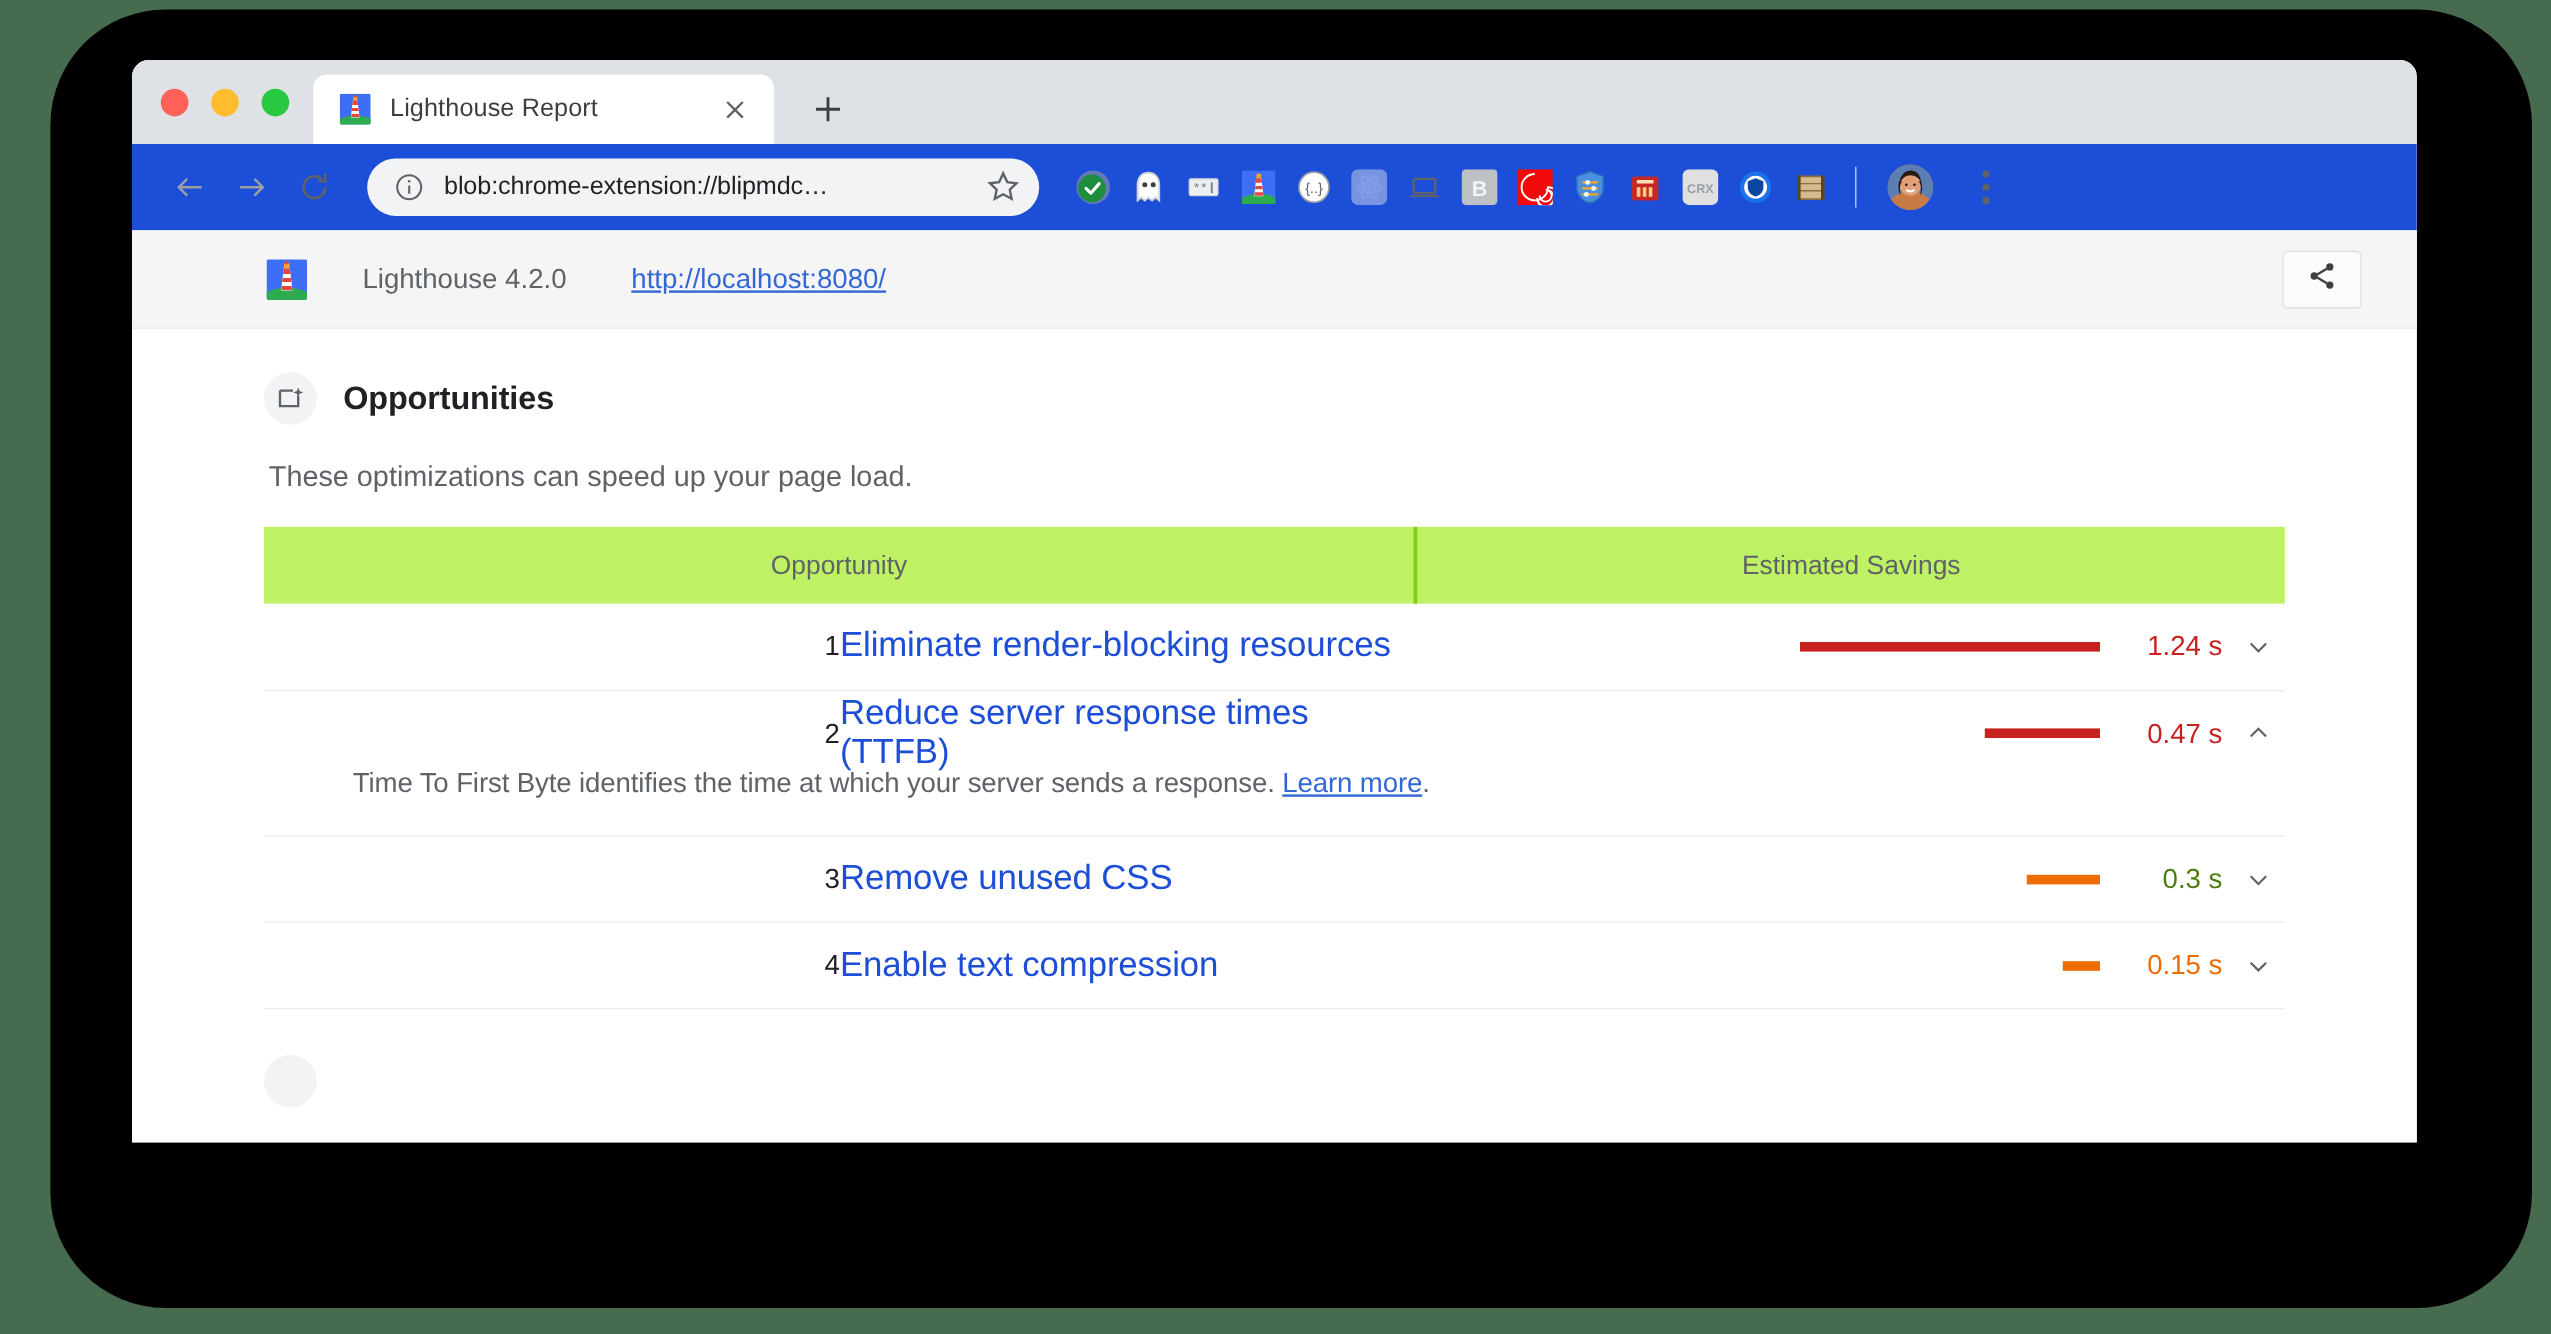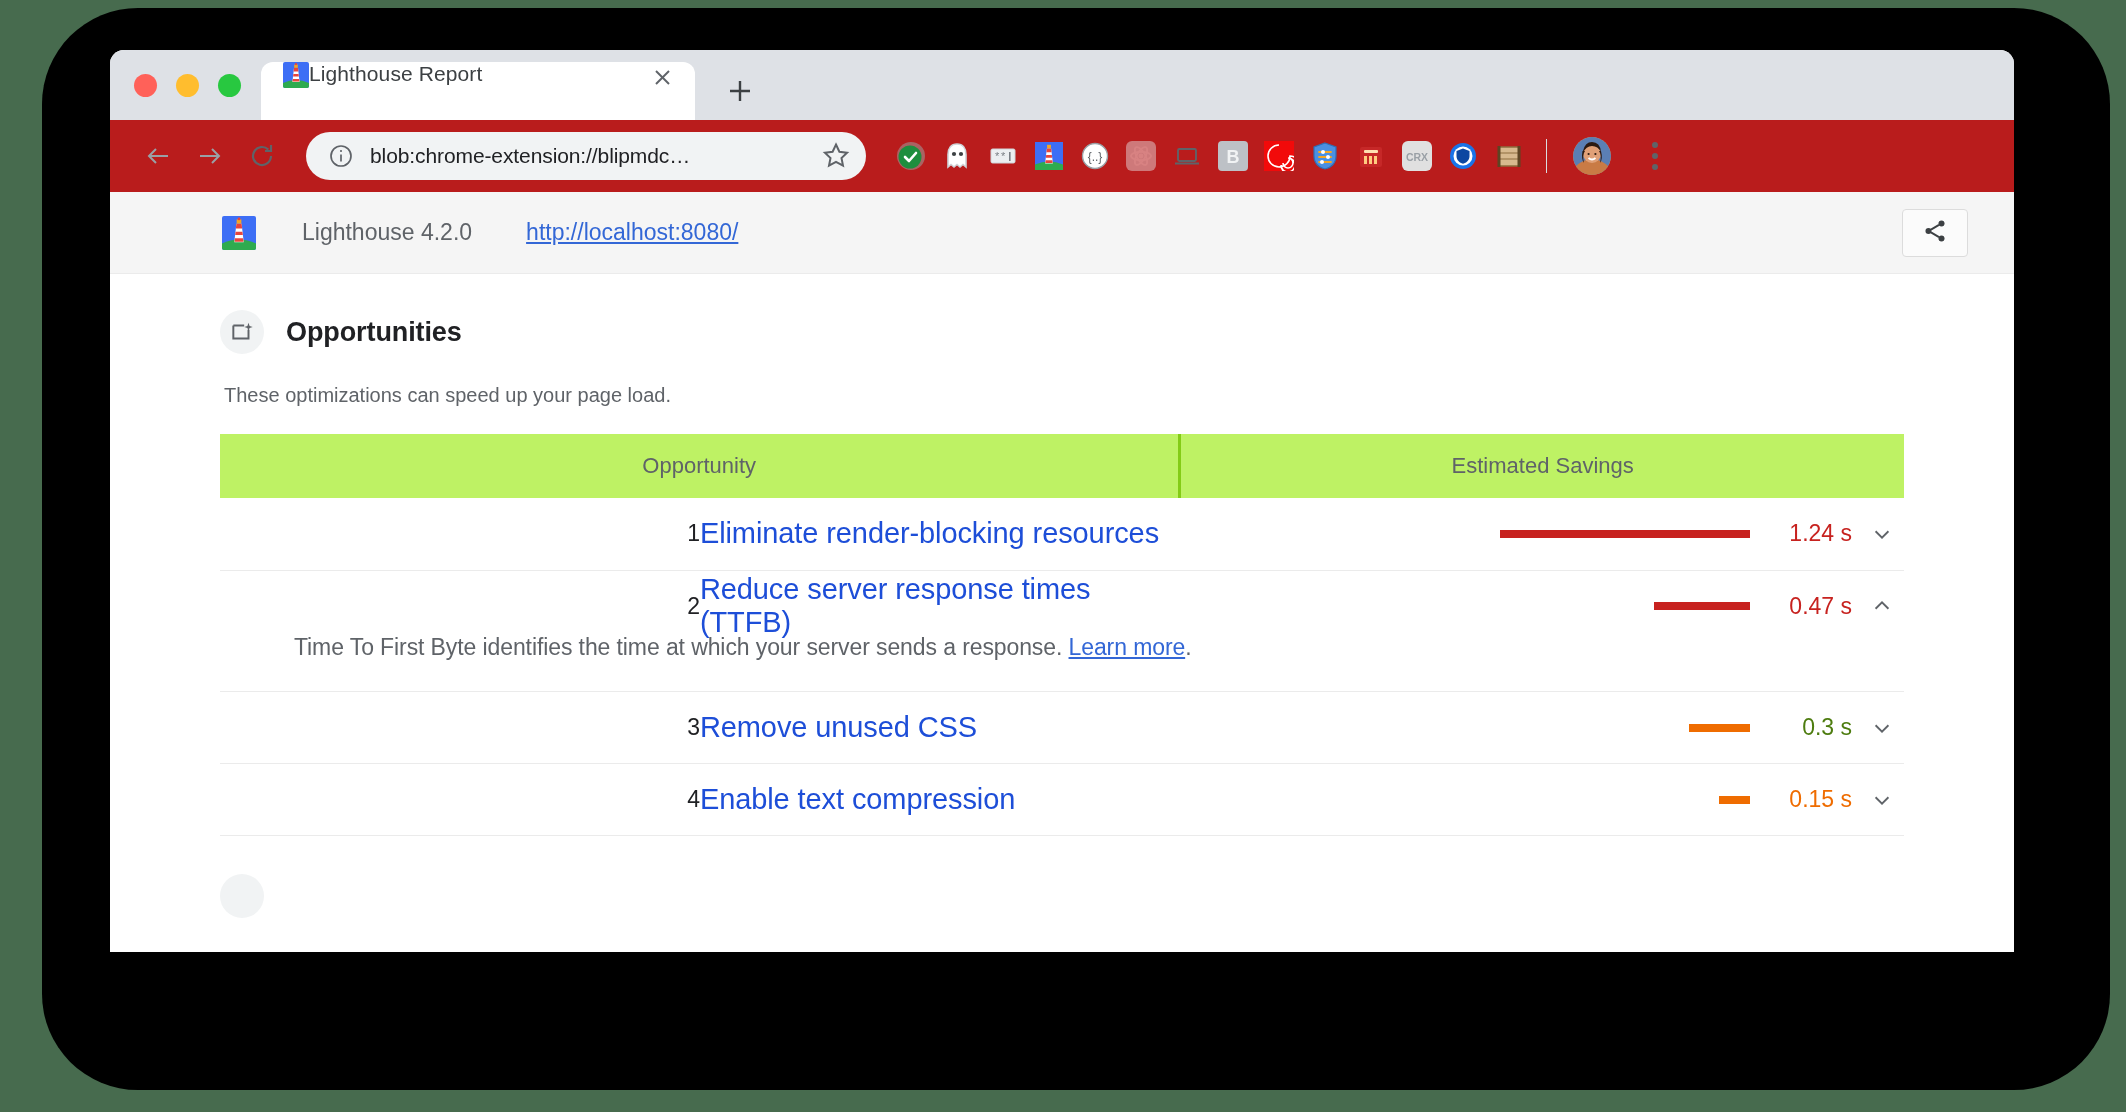--- a/index.html
+++ b/index.html
@@ -46,27 +46,28 @@
     gap: 19px;
     padding: 0 20px 0 24px;
     height: 70px;
   }
   .tl { width: 23px; height: 23px; border-radius: 50%; }
   .tl.red { background: #ff6159; }
   .tl.yellow { background: #ffbd2e; }
   .tl.green { background: #28c840; }
 
   .tab {
-    width: 434px;
+    width: 384px;
     height: 58px;
     background: #ffffff;
     border-radius: 12px 12px 0 0;
     display: flex;
-    align-items: flex-start;
+    align-items: center;
     padding: 0 18px 0 22px;
+    gap: 16px;
     position: relative;
   }
   .tab-favicon {
     width: 26px; height: 26px;
     flex: none;
     border-radius: 2px;
     overflow: hidden;
   }
   .tab-title {
     font-size: 21px;
@@ -87,21 +88,21 @@
     width: 46px; height: 46px;
     margin-left: 22px; margin-bottom: 6px;
     display: flex; align-items: center; justify-content: center;
     color: #3c4043;
     flex: none;
   }
 
   
   .toolbar {
     height: 72px;
-    background: #b91c1c;
+    background: #1d4ed8;
     display: flex;
     align-items: center;
     padding: 0 10px 0 24px;
     gap: 4px;
     flex: none;
   }
   .nav-btn {
     width: 48px; height: 48px;
     display: flex; align-items: center; justify-content: center;
     border-radius: 50%;
@@ -235,21 +236,21 @@
     color: #5f6368;
     flex: none;
   }
   .section-title {
     font-size: 27px;
     font-weight: bold;
     color: #202124;
     letter-spacing: -.1px;
   }
   .section-desc {
-    font-size: 20px;
+    font-size: 24px;
     color: #5f6368;
     margin-top: 30px;
     margin-left: 4px;
   }
 
   table.opps {
     width: 100%;
     border-collapse: collapse;
     margin-top: 27px;
     table-layout: fixed;

